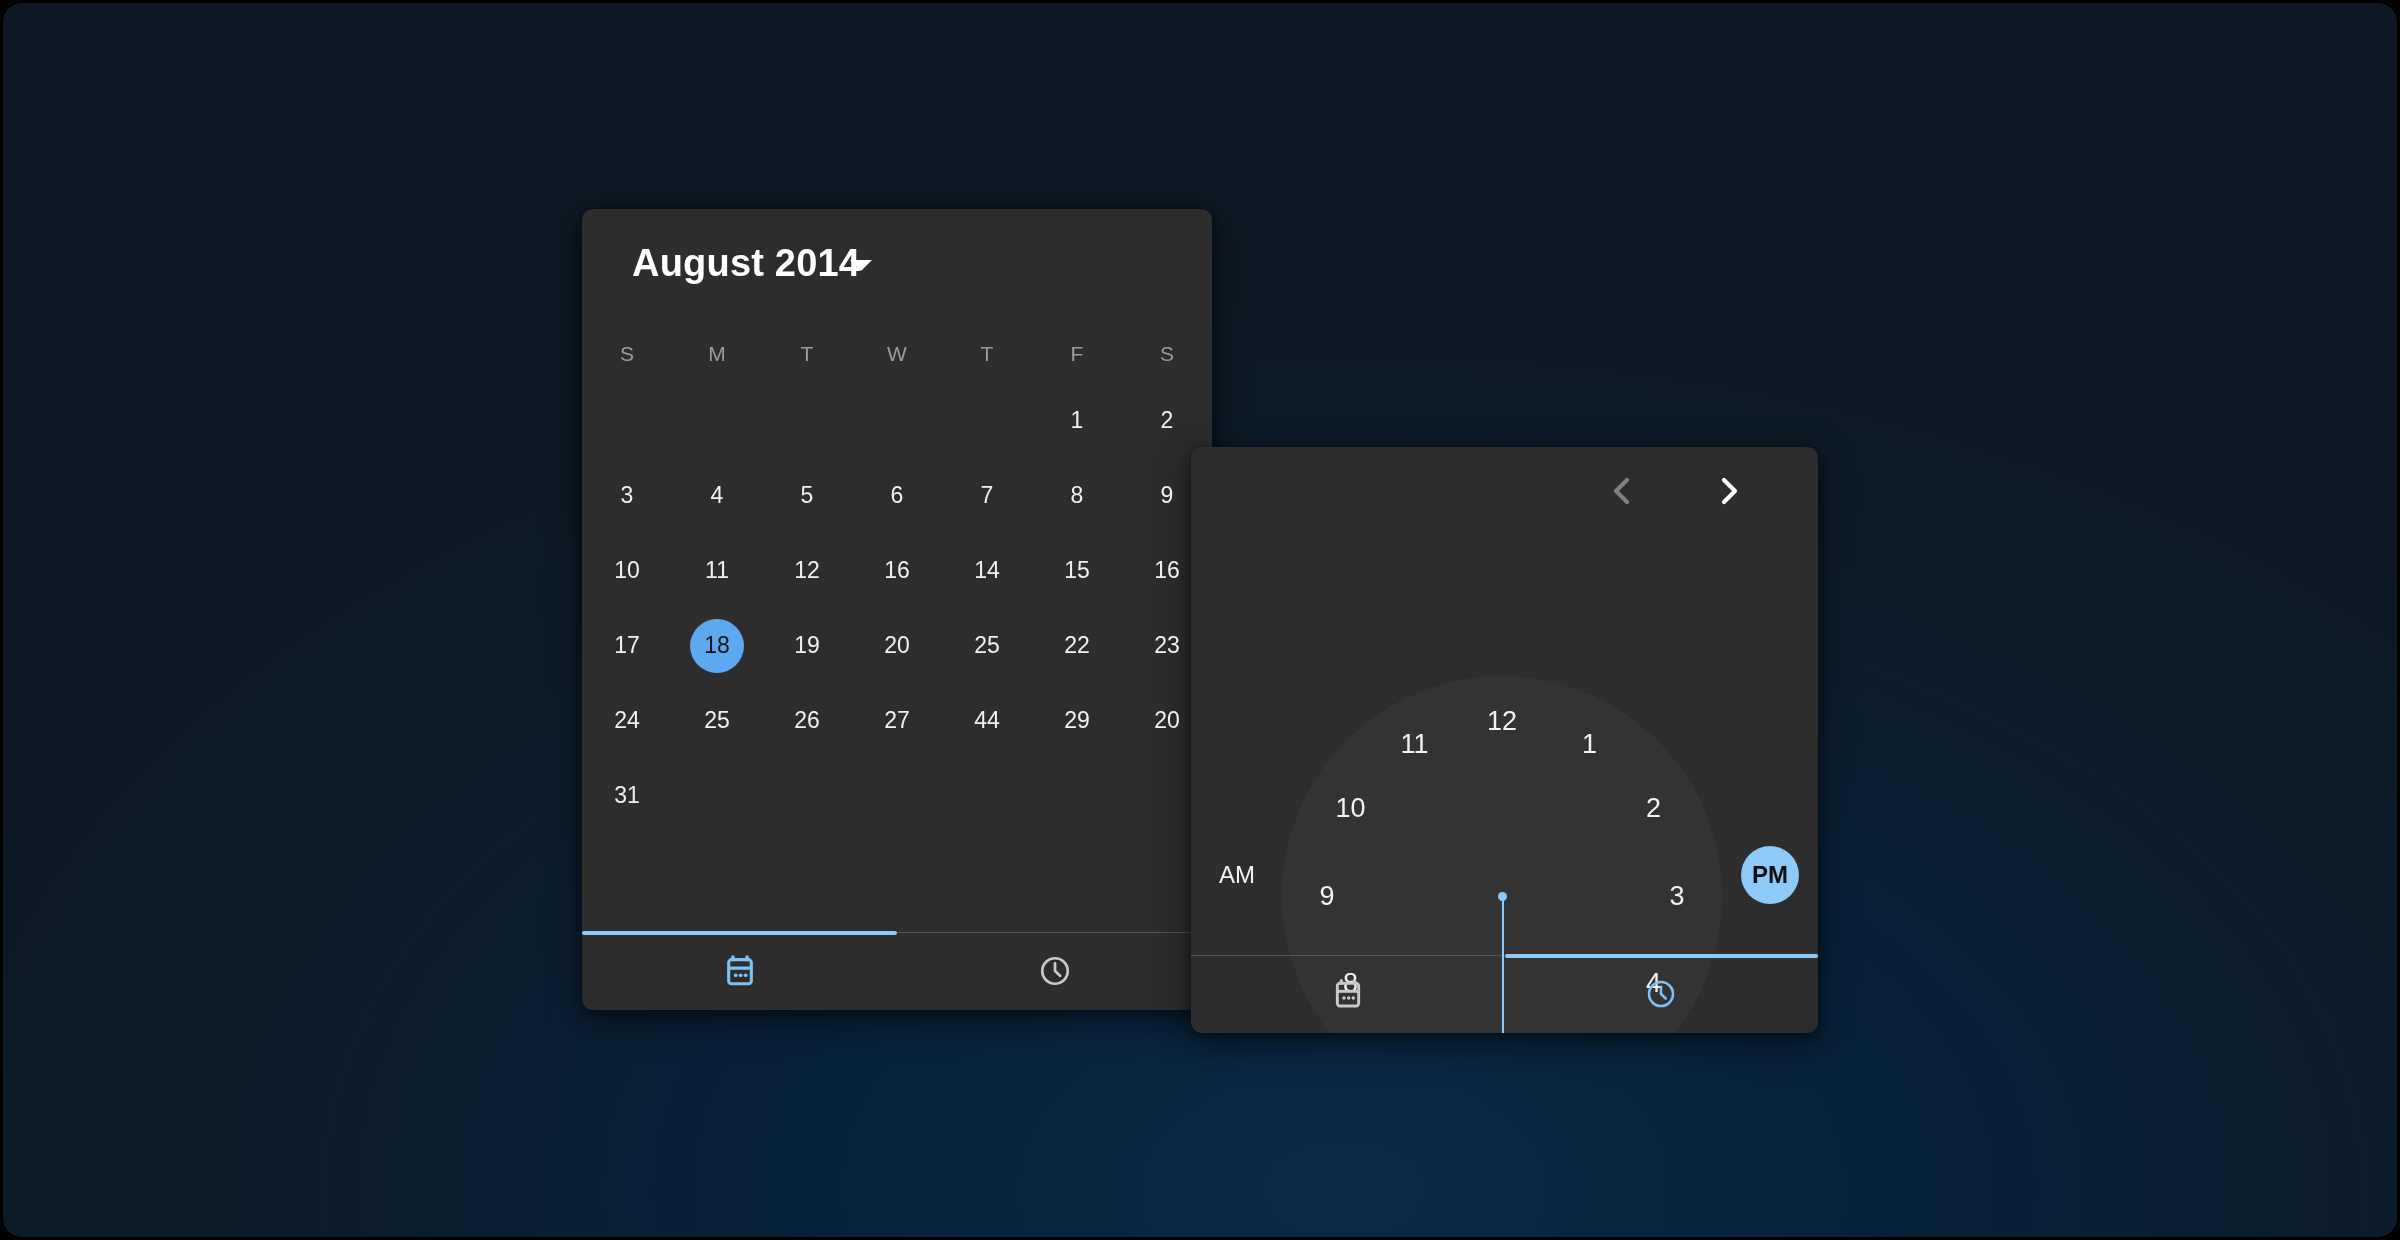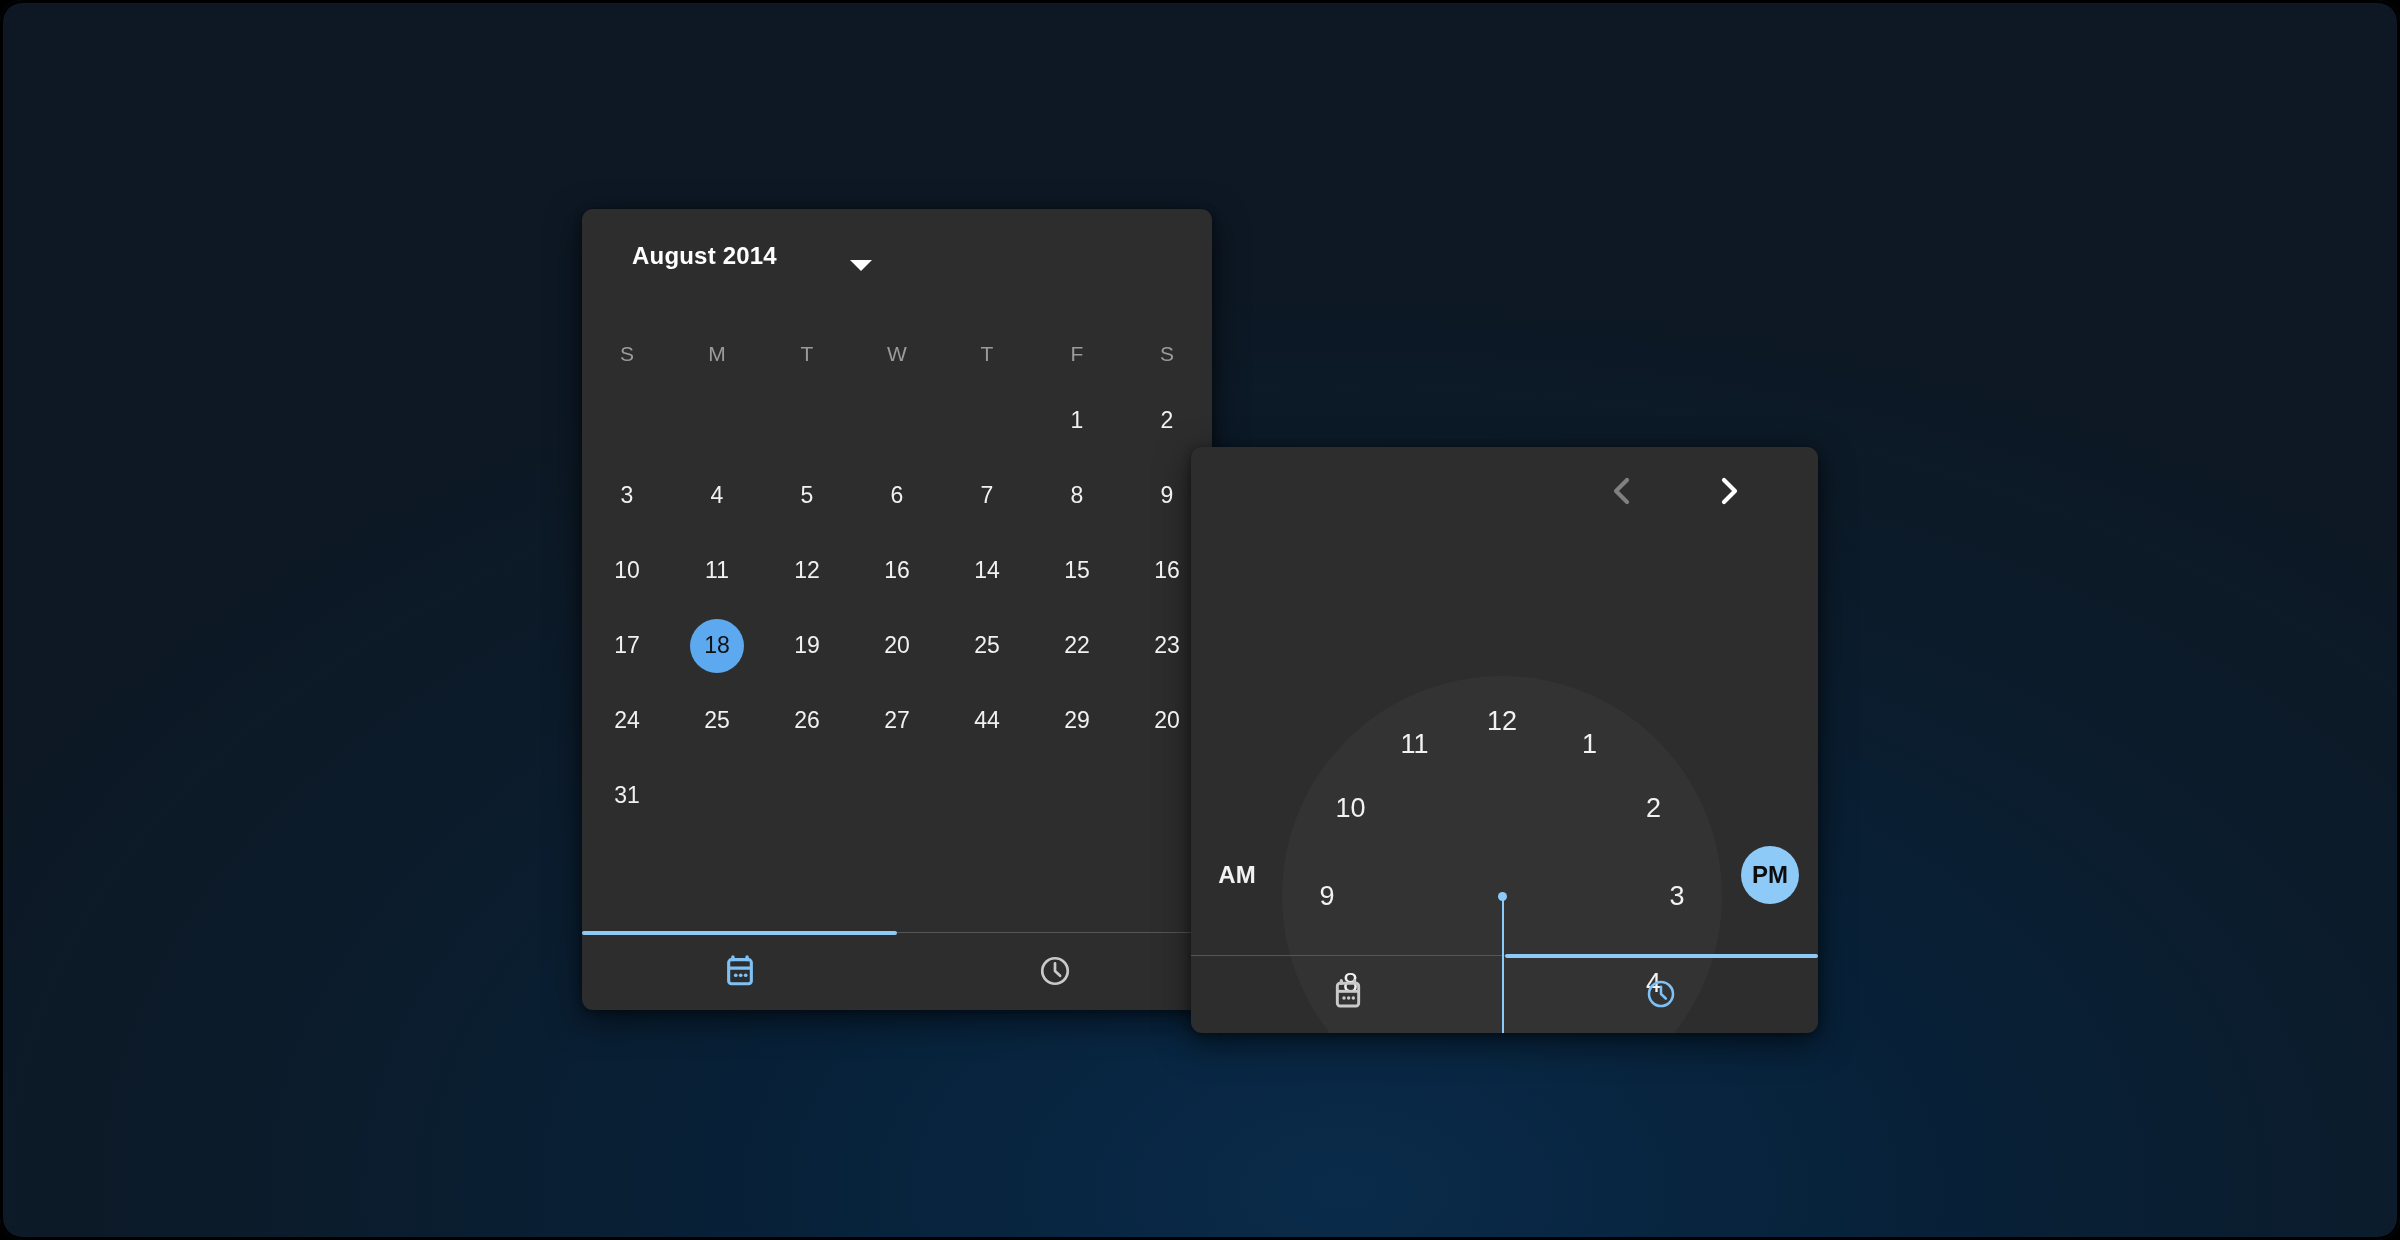--- a/index.html
+++ b/index.html
@@ -54,21 +54,21 @@
   .dp-header {
     position: absolute;
     left: 0; top: 0;
     width: 630px;
     height: 104px;
   }
   .dp-title {
     position: absolute;
     left: 50px;
     top: 33px;
-    font-size: 24px;
+    font-size: 38px;
     font-weight: bold;
     color: #ffffff;
     letter-spacing: 0.2px;
     white-space: nowrap;
   }
   .dp-caret {
     position: absolute;
     left: 268px;
     top: 51px;
     width: 0;
@@ -436,21 +436,21 @@
         <div class="hour" style="left: 486px; top: 449px;">3</div>
         <div class="hour" style="left: 462.554px; top: 536.5px;">4</div>
         <div class="hour" style="left: 398.5px; top: 600.554px;">5</div>
         <div class="hour" style="left: 223.5px; top: 600.554px;">7</div>
         <div class="hour" style="left: 159.446px; top: 536.5px;">8</div>
         <div class="hour" style="left: 136px; top: 449px;">9</div>
         <div class="hour" style="left: 159.446px; top: 361.5px;">10</div>
         <div class="hour" style="left: 223.5px; top: 297.446px;">11</div>
       </div>
 
-    <div class="meridiem" id="am-btn" style="left: 46px; top: 428px; font-weight: bold;">AM</div>
+    <div class="meridiem" id="am-btn" style="left: 46px; top: 428px;">AM</div>
     <div class="meridiem is-selected" id="pm-btn" style="left: 579px; top: 428px; font-weight: bold;">PM</div>
 
     <div class="tabbar">
       <div class="tab-divider"></div>
       <div class="tab-indicator right"></div>
       <div class="tabs">
         <div class="tab">
           <span>
             <svg width="32" height="32" viewBox="0 0 24 24">
               <path d="M7 2 v2 M17 2 v2" stroke="#c9c9c9" stroke-width="2.4" stroke-linecap="round"></path>

